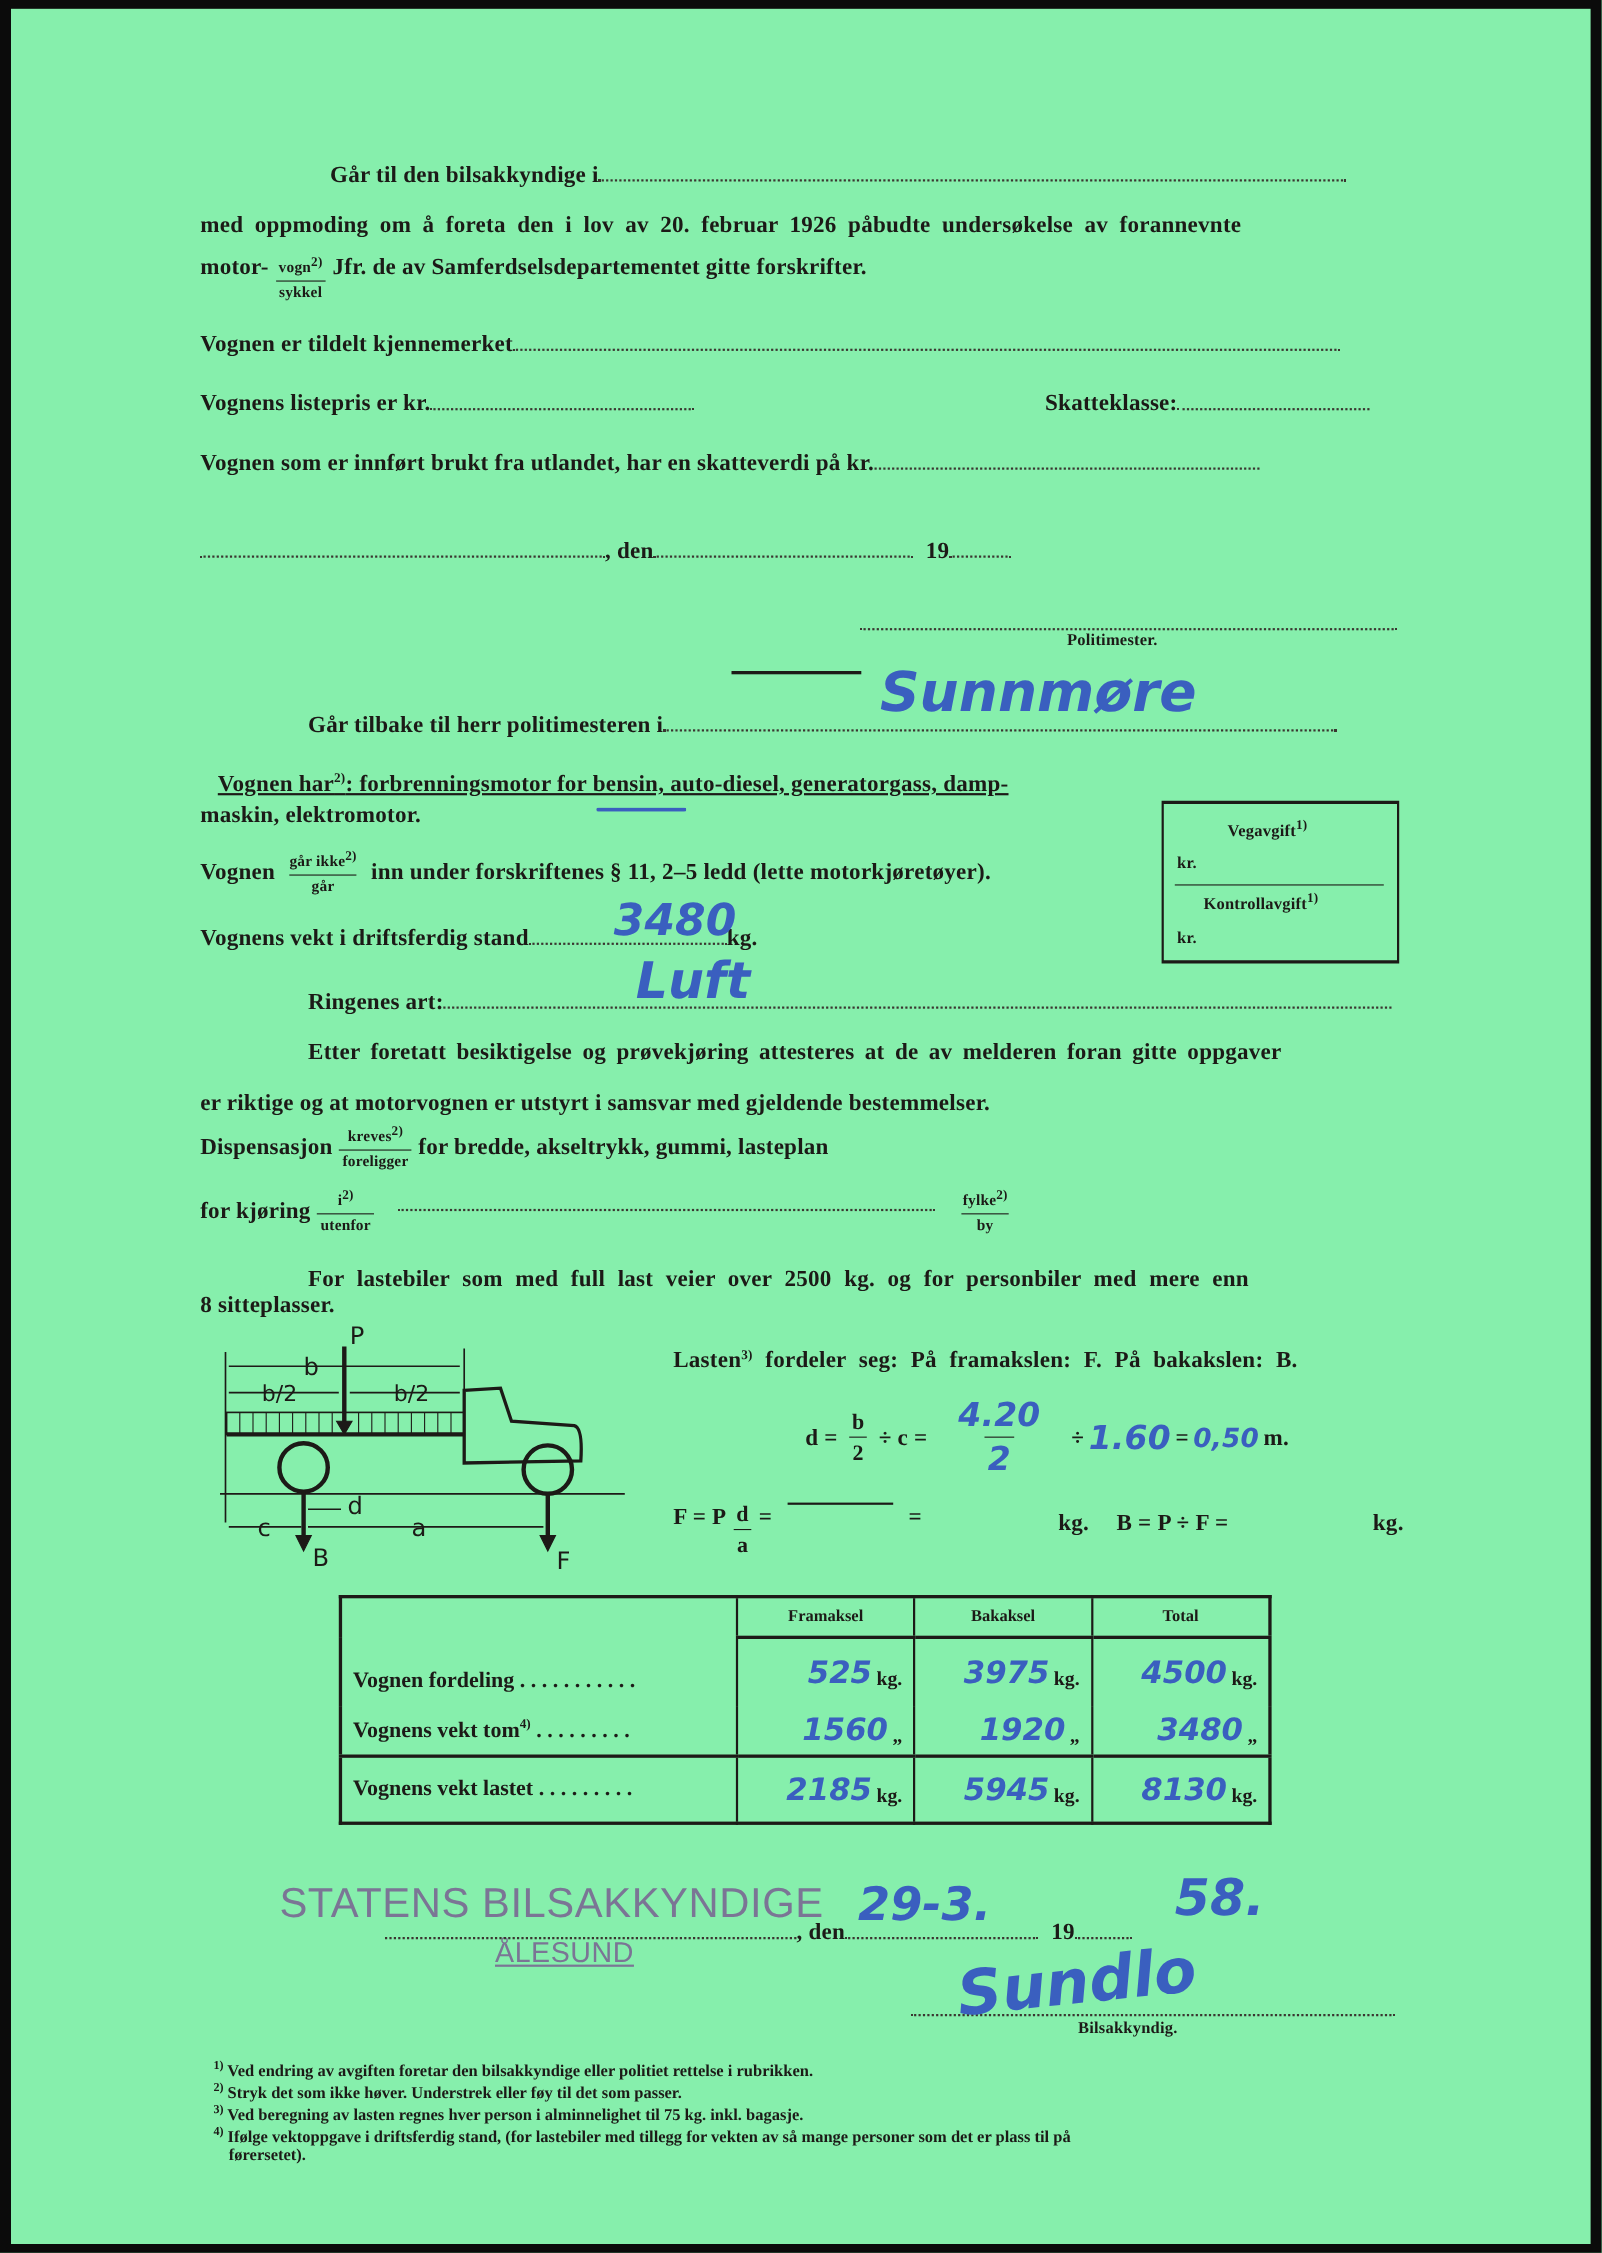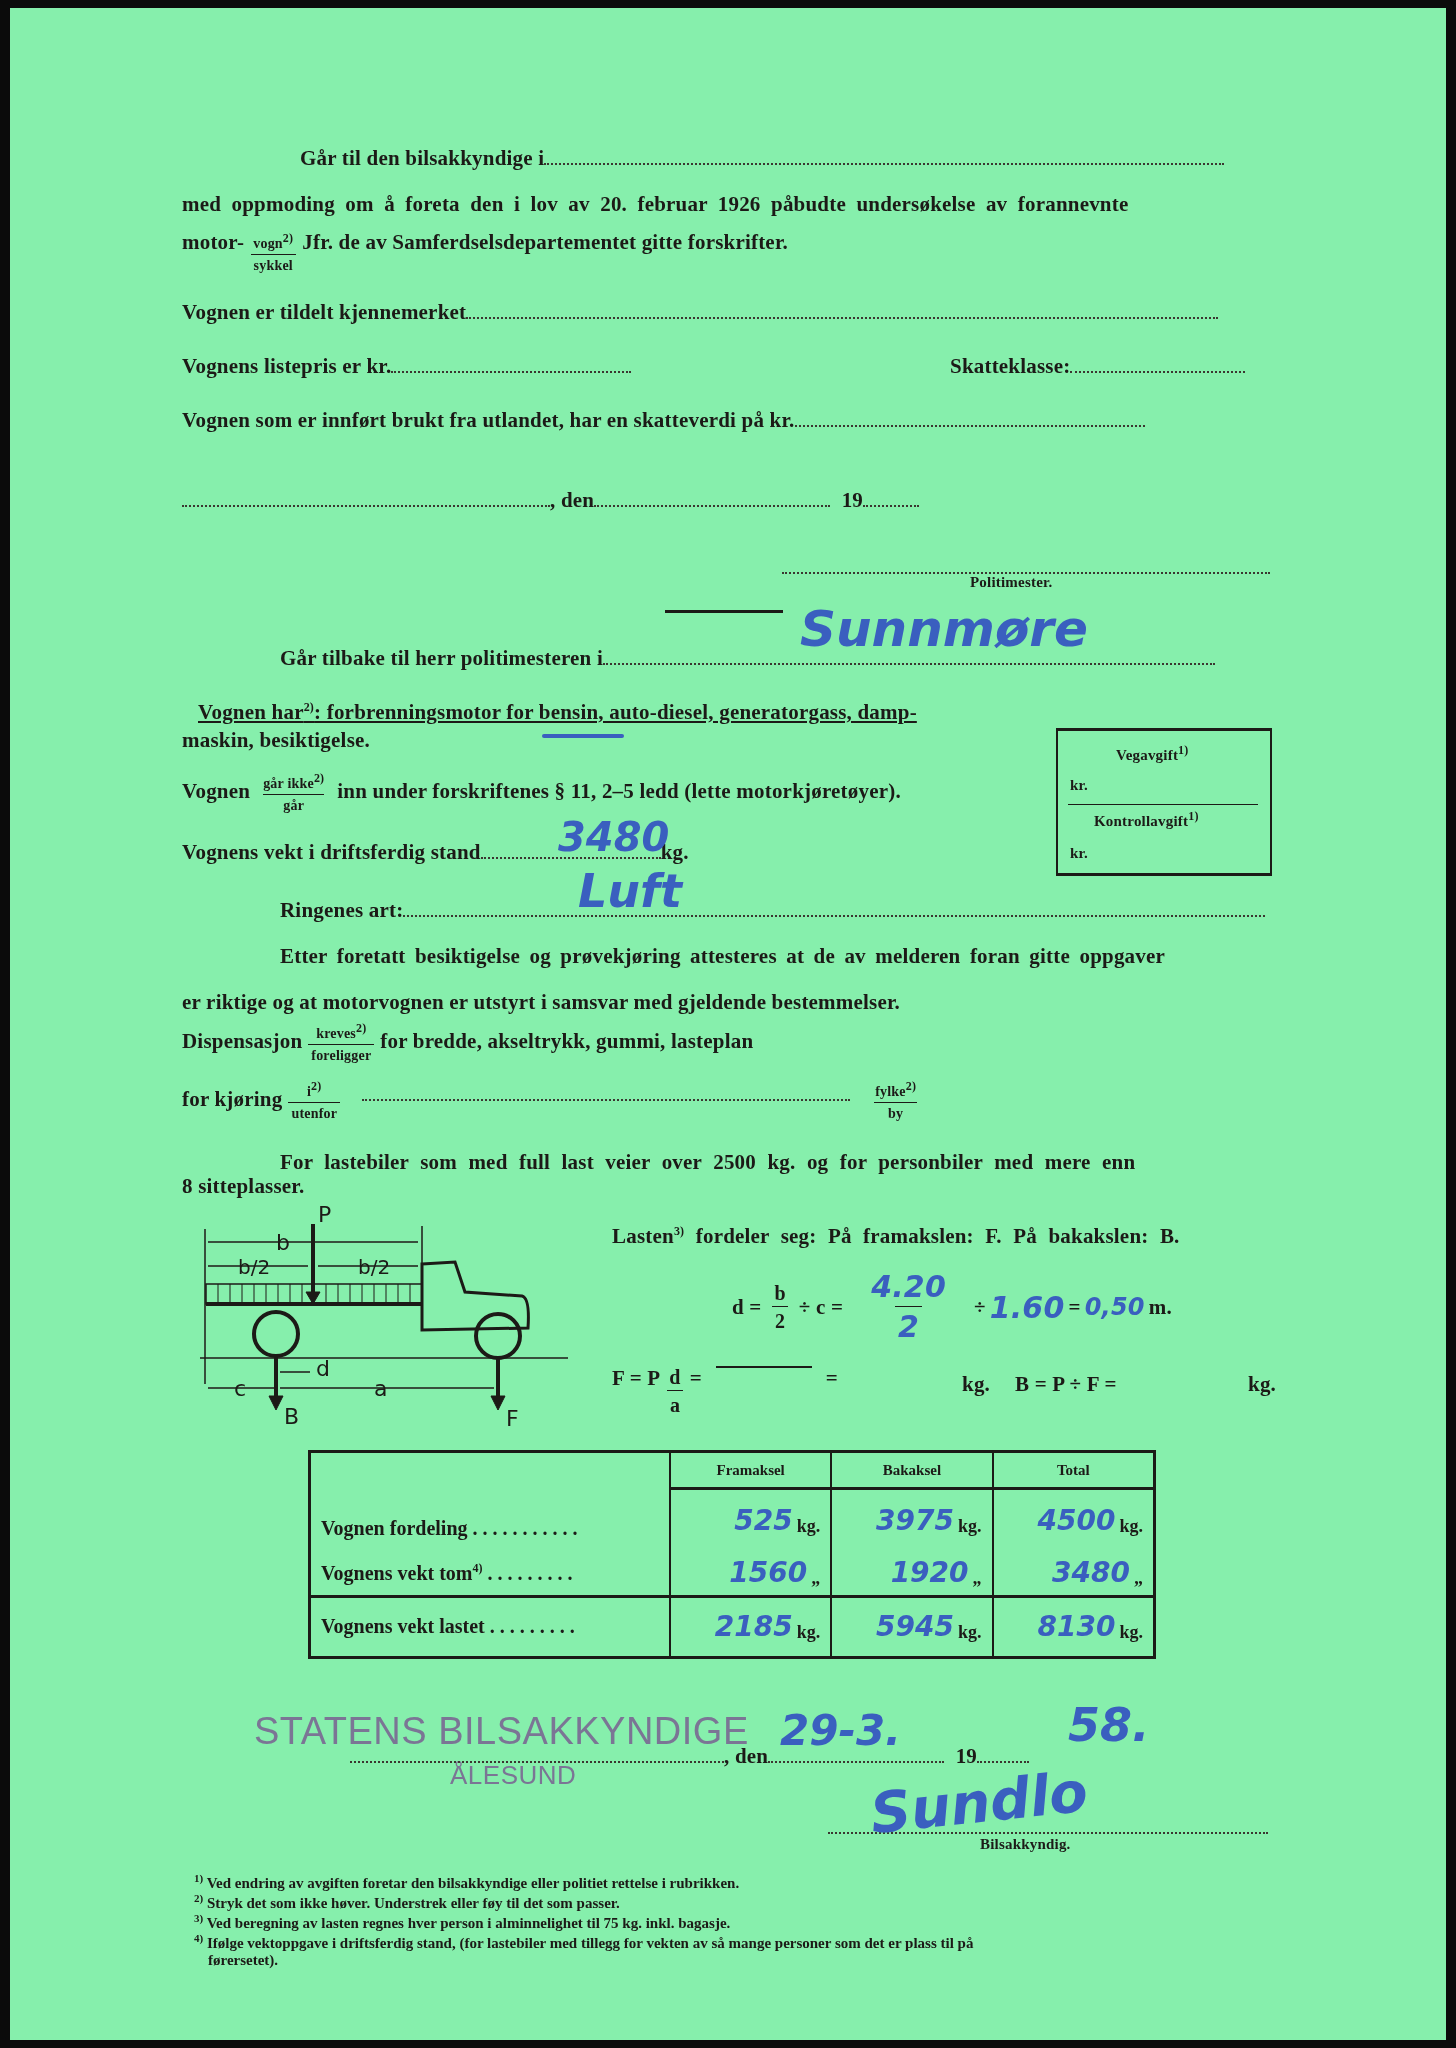--- a/index.html
+++ b/index.html
@@ -74,21 +74,21 @@
   <div class="abs" style="left:655px; top:602px; width:118px; border-top:3px solid #1c1a17;"></div>
 
   <div class="abs t" style="left:270px; top:638px;">
     <span>Går tilbake til herr politimesteren i</span><span class="dots" style="width:612px;"></span>
   </div>
   <div class="abs hw" style="left:790px; top:592px; font-size:50px;">Sunnmøre</div>
 
   <div class="abs t" style="left:188px; top:692px;text-decoration:underline;">
     <span>Vognen har</span><sup>2)</sup><span>: forbrenningsmotor for bensin, auto-diesel, generatorgass, damp-</span>
   </div>
-  <div class="abs t" style="left:172px; top:720px;">maskin, besiktigelse.</div>
+  <div class="abs t" style="left:172px; top:720px;">maskin, elektromotor.</div>
   <div class="abs" style="left:532px; top:726px; width:82px; height:0; border-top:4px solid #3a5fbf; border-radius:2px;"></div>
 
   <div class="box" style="left:1046px; top:700px; width:212px; height:142px;">
     <div class="abs t" style="left:58px; top:12px; font-size:15px;"><span>Vegavgift</span><sup>1)</sup></div>
     <div class="abs t" style="left:12px; top:46px; font-size:15px;">kr.</div>
     <div class="abs" style="left:10px; top:73px; width:190px; border-top:1.5px solid #1c1a17;"></div>
     <div class="abs t" style="left:36px; top:78px; font-size:15px;"><span>Kontrollavgift</span><sup>1)</sup></div>
     <div class="abs t" style="left:12px; top:114px; font-size:15px;">kr.</div>
   </div>
 
@@ -293,21 +293,21 @@
             <div class="cellv">
               <span class="hw">8130</span>
               <span class="unit">kg.</span>
             </div>
           </td>
     </tr>
   </tbody>
     </table>
 
   <div class="abs stamp" style="left:244px; top:1702px; font-size:38px;">STATENS BILSAKKYNDIGE</div>
-  <div class="abs stamp" style="left:440px; top:1752px; font-size:26px;">ÅLESUND</div>
+  <div class="abs stamp" style="left:440px; top:1752px; font-size:26px;text-decoration:underline;">ÅLESUND</div>
   <div class="abs t" style="left:340px; top:1736px;">
     <span class="dots" style="width:374px;"></span><span>, den</span><span class="dots" style="width:176px;"></span>
     <span style="margin-left:6px;">19</span><span class="dots" style="width:52px;"></span>
   </div>
   <div class="abs hw" style="left:770px; top:1698px; font-size:42px;">29-3.</div>
   <div class="abs hw" style="left:1058px; top:1690px; font-size:46px;">58.</div>
 
   <div class="abs" style="left:818px; top:1812px;"><span class="dots" style="width:440px;"></span></div>
   <div class="abs hw" style="left:860px; top:1762px; font-size:56px; transform:rotate(-6deg);">Sundlo</div>
   <div class="abs t" style="left:970px; top:1828px; font-size:15px;">Bilsakkyndig.</div>

